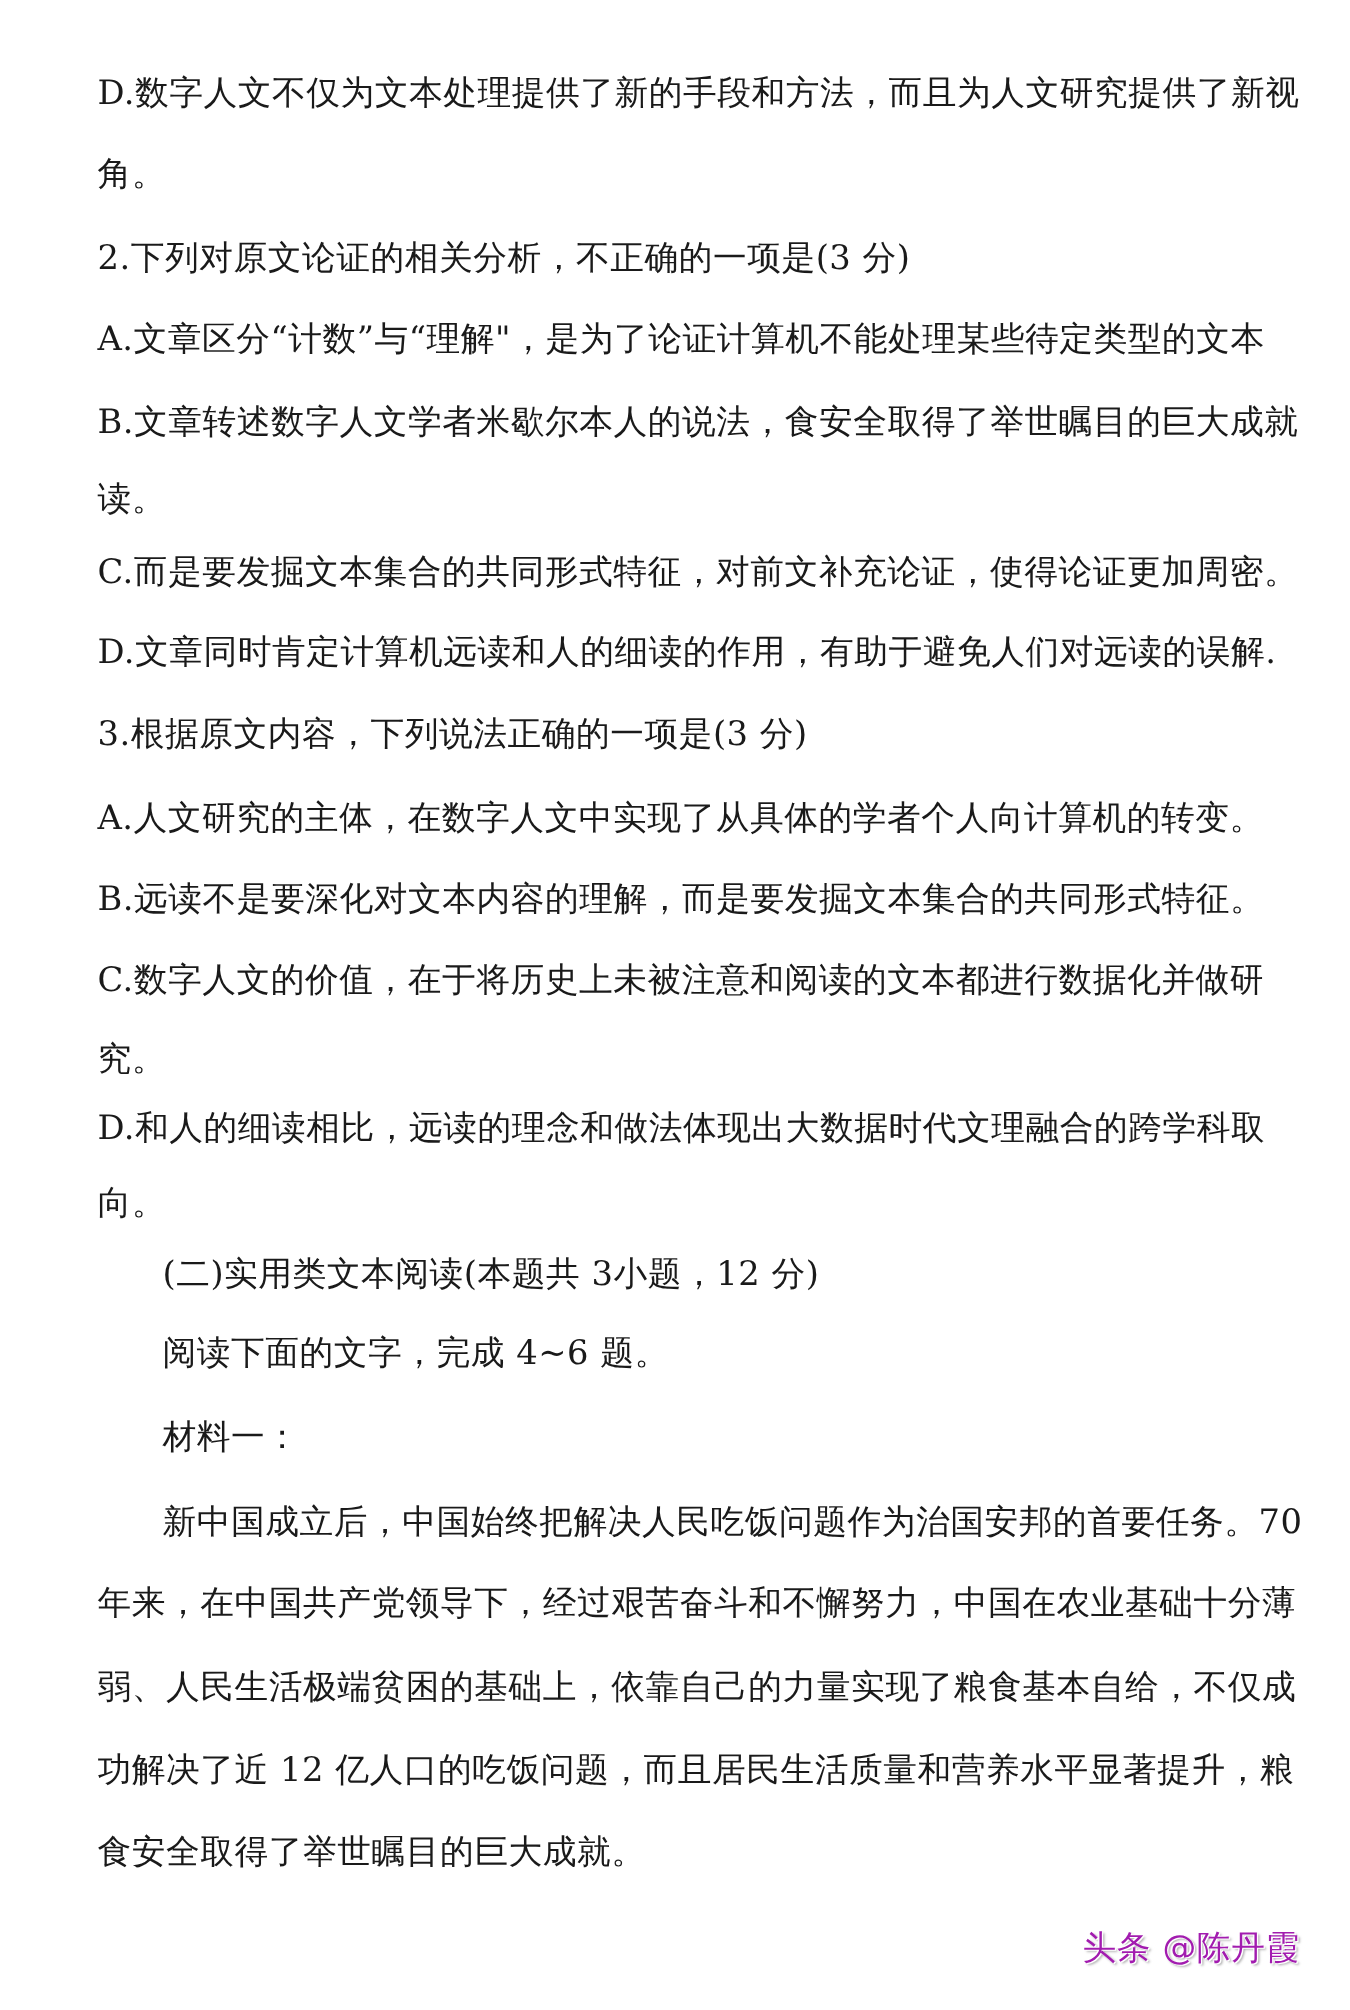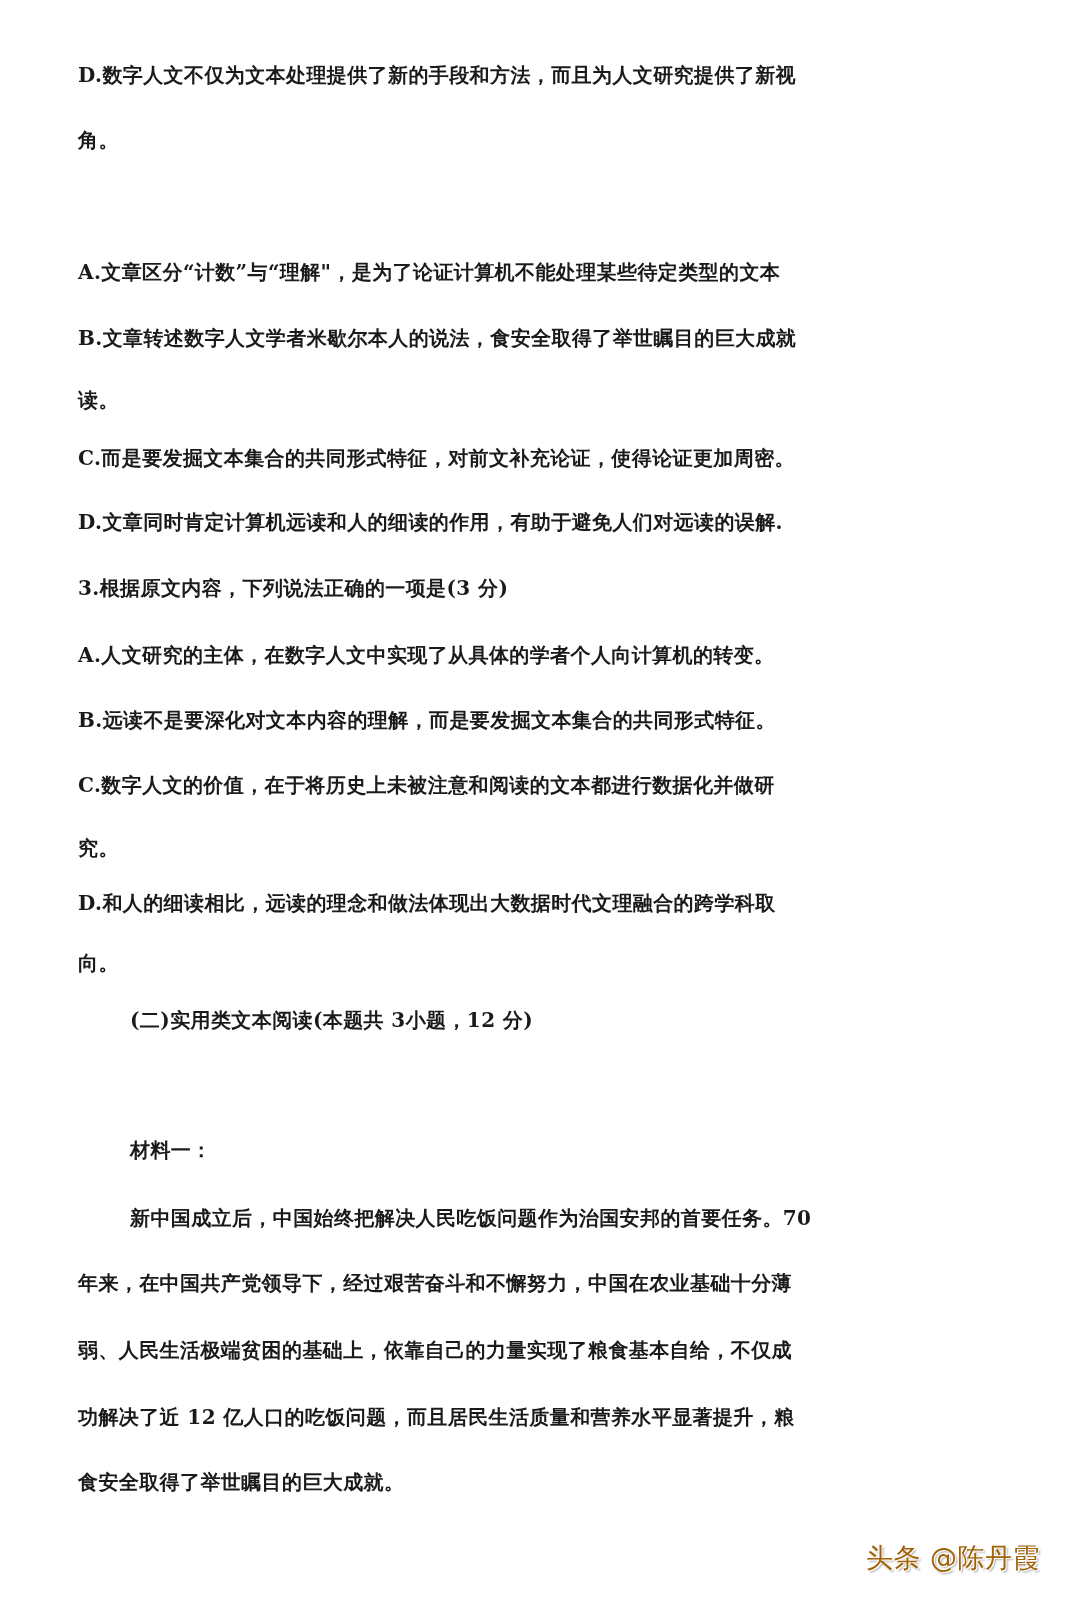--- a/index.html
+++ b/index.html
@@ -17,62 +17,63 @@
     }
     .page {
       position: absolute;
       left: 0; top: 0;
       width: 1080px;
       height: 1608px;
     }
     .line {
       position: absolute;
       left: 78px;
-      font-size: 20px;
+      font-size: 27px;
       line-height: 34px;
       white-space: nowrap;
       letter-spacing: 0.4px;
-      font-weight: bold;
     }
     .indent { left: 130px; }
     .watermark {
       position: absolute;
       right: 40px;
       top: 1540px;
       font-family: "DejaVu Sans", "Liberation Sans", sans-serif;
       font-size: 27px;
-      color: #a16207;
+      color: #a21caf;
       text-shadow: 1px 1px 0 #fff, -1px -1px 0 #fff, 2px 2px 2px rgba(0,0,0,0.35);
       letter-spacing: 0.5px;
       margin-left: 36px;
     }
   </style>
 </head>
 <body>
 
 <div class="page">
 
   <div class="line" style="top:58px">D.数字人文不仅为文本处理提供了新的手段和方法，而且为人文研究提供了新视</div>
   <div class="line" style="top:123px">角。</div>
 
+  <div class="line" style="top:190px">2.下列对原文论证的相关分析，不正确的一项是(3 分)</div>
   <div class="line" style="top:255px">A.文章区分“计数”与“理解"，是为了论证计算机不能处理某些待定类型的文本</div>
   <div class="line" style="top:321px">B.文章转述数字人文学者米歇尔本人的说法，食安全取得了举世瞩目的巨大成就</div>
   <div class="line" style="top:383px">读。</div>
   <div class="line" style="top:441px">C.而是要发掘文本集合的共同形式特征，对前文补充论证，使得论证更加周密。</div>
   <div class="line" style="top:505px">D.文章同时肯定计算机远读和人的细读的作用，有助于避免人们对远读的误解.</div>
 
   <div class="line" style="top:571px">3.根据原文内容，下列说法正确的一项是(3 分)</div>
   <div class="line" style="top:638px">A.人文研究的主体，在数字人文中实现了从具体的学者个人向计算机的转变。</div>
   <div class="line" style="top:768px">C.数字人文的价值，在于将历史上未被注意和阅读的文本都进行数据化并做研</div>
   <div class="line" style="top:703px">B.远读不是要深化对文本内容的理解，而是要发掘文本集合的共同形式特征。</div>
   <div class="line" style="top:831px">究。</div>
   <div class="line" style="top:886px">D.和人的细读相比，远读的理念和做法体现出大数据时代文理融合的跨学科取</div>
   <div class="line" style="top:946px">向。</div>
 
   <div class="line indent" style="top:1003px">(二)实用类文本阅读(本题共 3小题，12 分)</div>
+  <div class="line indent" style="top:1066px">阅读下面的文字，完成 4~6 题。</div>
   <div class="line indent" style="top:1133px">材料一：</div>
 
   <div class="line indent" style="top:1201px">新中国成立后，中国始终把解决人民吃饭问题作为治国安邦的首要任务。70</div>
   <div class="line" style="top:1266px">年来，在中国共产党领导下，经过艰苦奋斗和不懈努力，中国在农业基础十分薄</div>
   <div class="line" style="top:1333px">弱、人民生活极端贫困的基础上，依靠自己的力量实现了粮食基本自给，不仅成</div>
   <div class="line" style="top:1400px">功解决了近 12 亿人口的吃饭问题，而且居民生活质量和营养水平显著提升，粮</div>
   <div class="line" style="top:1465px">食安全取得了举世瞩目的巨大成就。</div>
 
   <div class="watermark">头条 @陈丹霞</div>
 </div>

